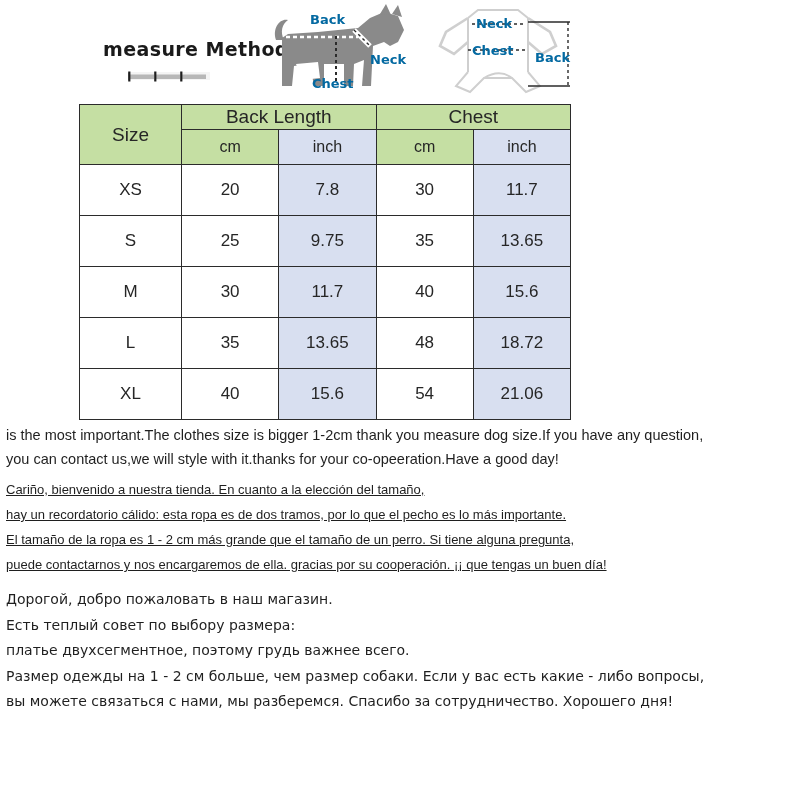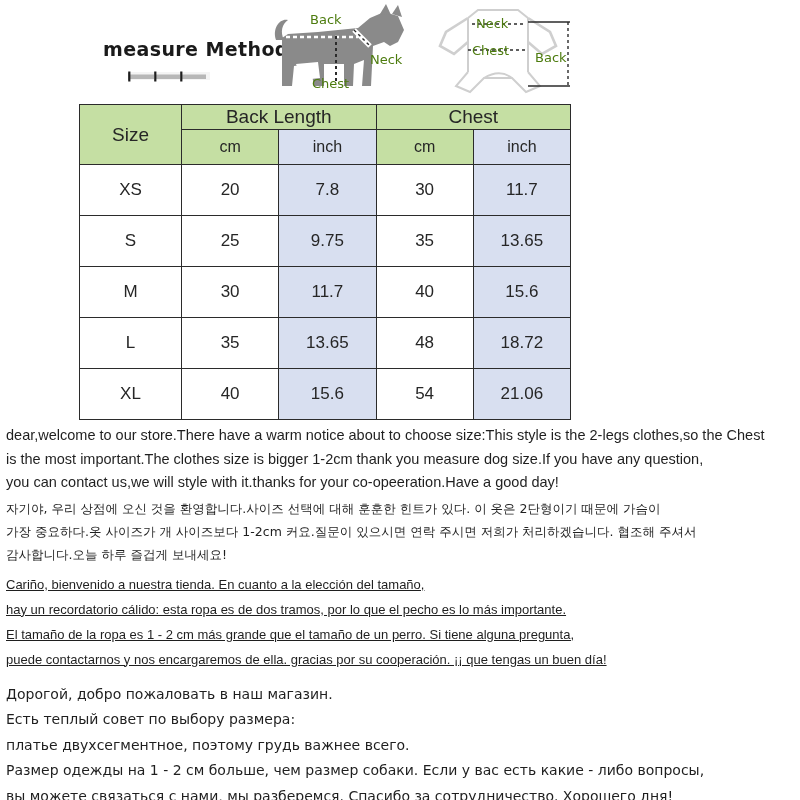--- a/index.html
+++ b/index.html
@@ -55,23 +55,23 @@
   #shirt-figure {
     position: absolute;
     left: 432px;
     top: 2px;
     width: 165px;
     height: 94px;
   }
   .fig-label {
     position: absolute;
     font-family: "DejaVu Sans", sans-serif;
-    font-weight: normal;
+    font-weight: bold;
     font-size: 13px;
-    color: #4d7c0f;
+    color: #0369a1;
     white-space: nowrap;
   }
 
   
   #size-table {
     position: absolute;
     left: 79px;
     top: 104px;
     width: 492px;
     border-collapse: collapse;
@@ -311,30 +311,24 @@
       <td class="cell-blue">15.6</td>
       <td class="cell-white">54</td>
       <td class="cell-blue">21.06</td>
     </tr>
   </tbody>
 </table>
 
 <div id="text-area">
 
   <div class="para">
-    <div class="line-en">dear,welcome to our store.There have a warm notice about to choose size:This style is the 2-legs clothes,so the Chest</div>
     <div class="line-en">is the most important.The clothes size is bigger 1-2cm thank you measure dog size.If you have any question,</div>
     <div class="line-en">you can contact us,we will style with it.thanks for your co-opeeration.Have a good day!</div>
   </div>
 
-  <div class="para" style="margin-top:2px;">
-    <div class="line-ko">자기야, 우리 상점에 오신 것을 환영합니다.사이즈 선택에 대해 훈훈한 힌트가 있다. 이 옷은 2단형이기 때문에 가슴이</div>
-    <div class="line-ko">가장 중요하다.옷 사이즈가 개 사이즈보다 1-2cm 커요.질문이 있으시면 연락 주시면 저희가 처리하겠습니다. 협조해 주셔서</div>
-    <div class="line-ko">감사합니다.오늘 하루 즐겁게 보내세요!</div>
-  </div>
 
   <div class="para" style="margin-top:6px;">
     <div class="line-es">Cariño, bienvenido a nuestra tienda. En cuanto a la elección del tamaño,</div>
     <div class="line-es"> hay un recordatorio cálido: esta ropa es de dos tramos, por lo que el pecho es lo más importante.</div>
     <div class="line-es">El tamaño de la ropa es 1 - 2 cm más grande que el tamaño de un perro. Si tiene alguna pregunta,</div>
     <div class="line-es">puede contactarnos y nos encargaremos de ella. gracias por su cooperación. ¡¡ que tengas un buen día!</div>
   </div>
 
   <div class="para" style="margin-top:10px;">
     <div class="line-ru">Дорогой, добро пожаловать в наш магазин.</div>

